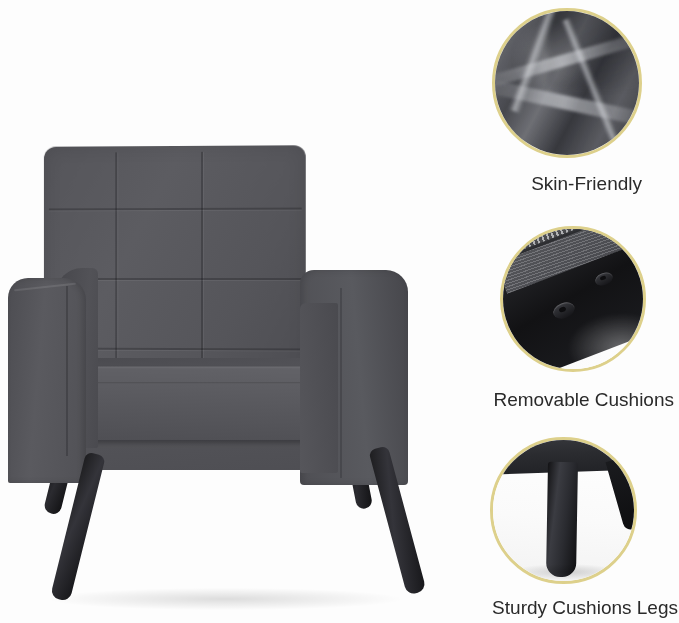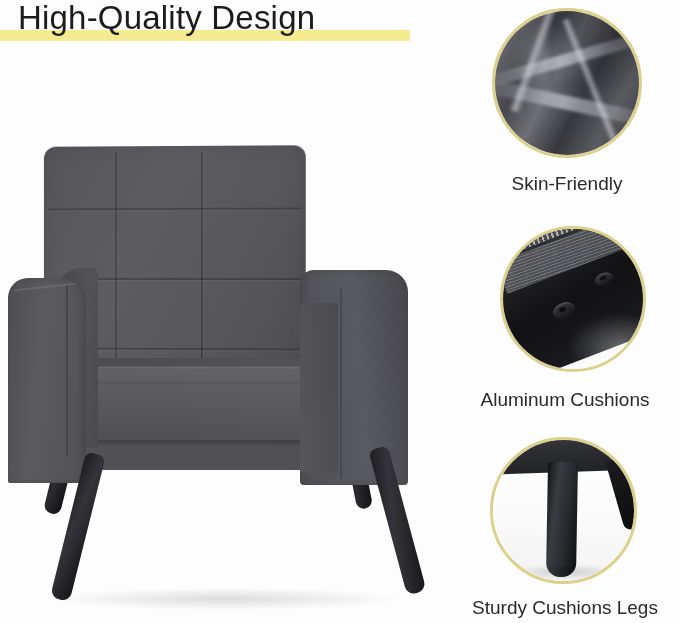--- a/index.html
+++ b/index.html
@@ -250,21 +250,21 @@
     overflow: hidden;
     background: #ffffff;
   }
   .callout-label {
     position: absolute;
     font-size: 19px;
     line-height: 24px;
     color: #2a2a2a;
     font-weight: 400;
     white-space: nowrap;
-    text-align: center;
+    text-align: right;
   }
 
   
   #callout-1-ring {
     left: 492px;
     top: 8px;
     width: 150px;
     height: 150px;
   }
   .fabric-art {
@@ -416,24 +416,20 @@
     left: 452px;
     top: 596px;
     width: 226px;
   }
 </style>
 </head>
 <body>
 
 <div id="page">
 
-  <div id="title-block">
-    <div id="title-underline"></div>
-    <div id="page-title">High-Quality Design</div>
-  </div>
 
   <div id="chair-scene">
 
     <div id="chair-shadow"></div>
 
     <div class="leg" id="leg-back-left"></div>
     <div class="leg" id="leg-back-right"></div>
 
     <div id="backrest">
       <div class="tuft-v" style="left:72px;"></div>
@@ -481,21 +477,21 @@
         <div id="zip-fabric-upper"></div>
         <div id="zip-tape"></div>
         <div id="zip-teeth"></div>
         <div class="zip-pull" id="zip-pull-1"></div>
         <div id="zip-pull-1-hole"></div>
         <div class="zip-pull" id="zip-pull-2"></div>
         <div id="zip-pull-2-hole"></div>
         <div id="zip-highlight"></div>
       </div>
     </div>
-    <div class="callout-label" id="callout-2-label">Aluminum Cushions</div>
+    <div class="callout-label" id="callout-2-label">Removable Cushions</div>
   </div>
 
   <div class="callout">
     <div class="callout-ring" id="callout-3-ring">
       <div class="leg-art">
 
         <div id="leg-underside"></div>
         <div id="leg-side-l"></div>
         <div id="leg-side-r"></div>
         <div id="leg-post"></div>

